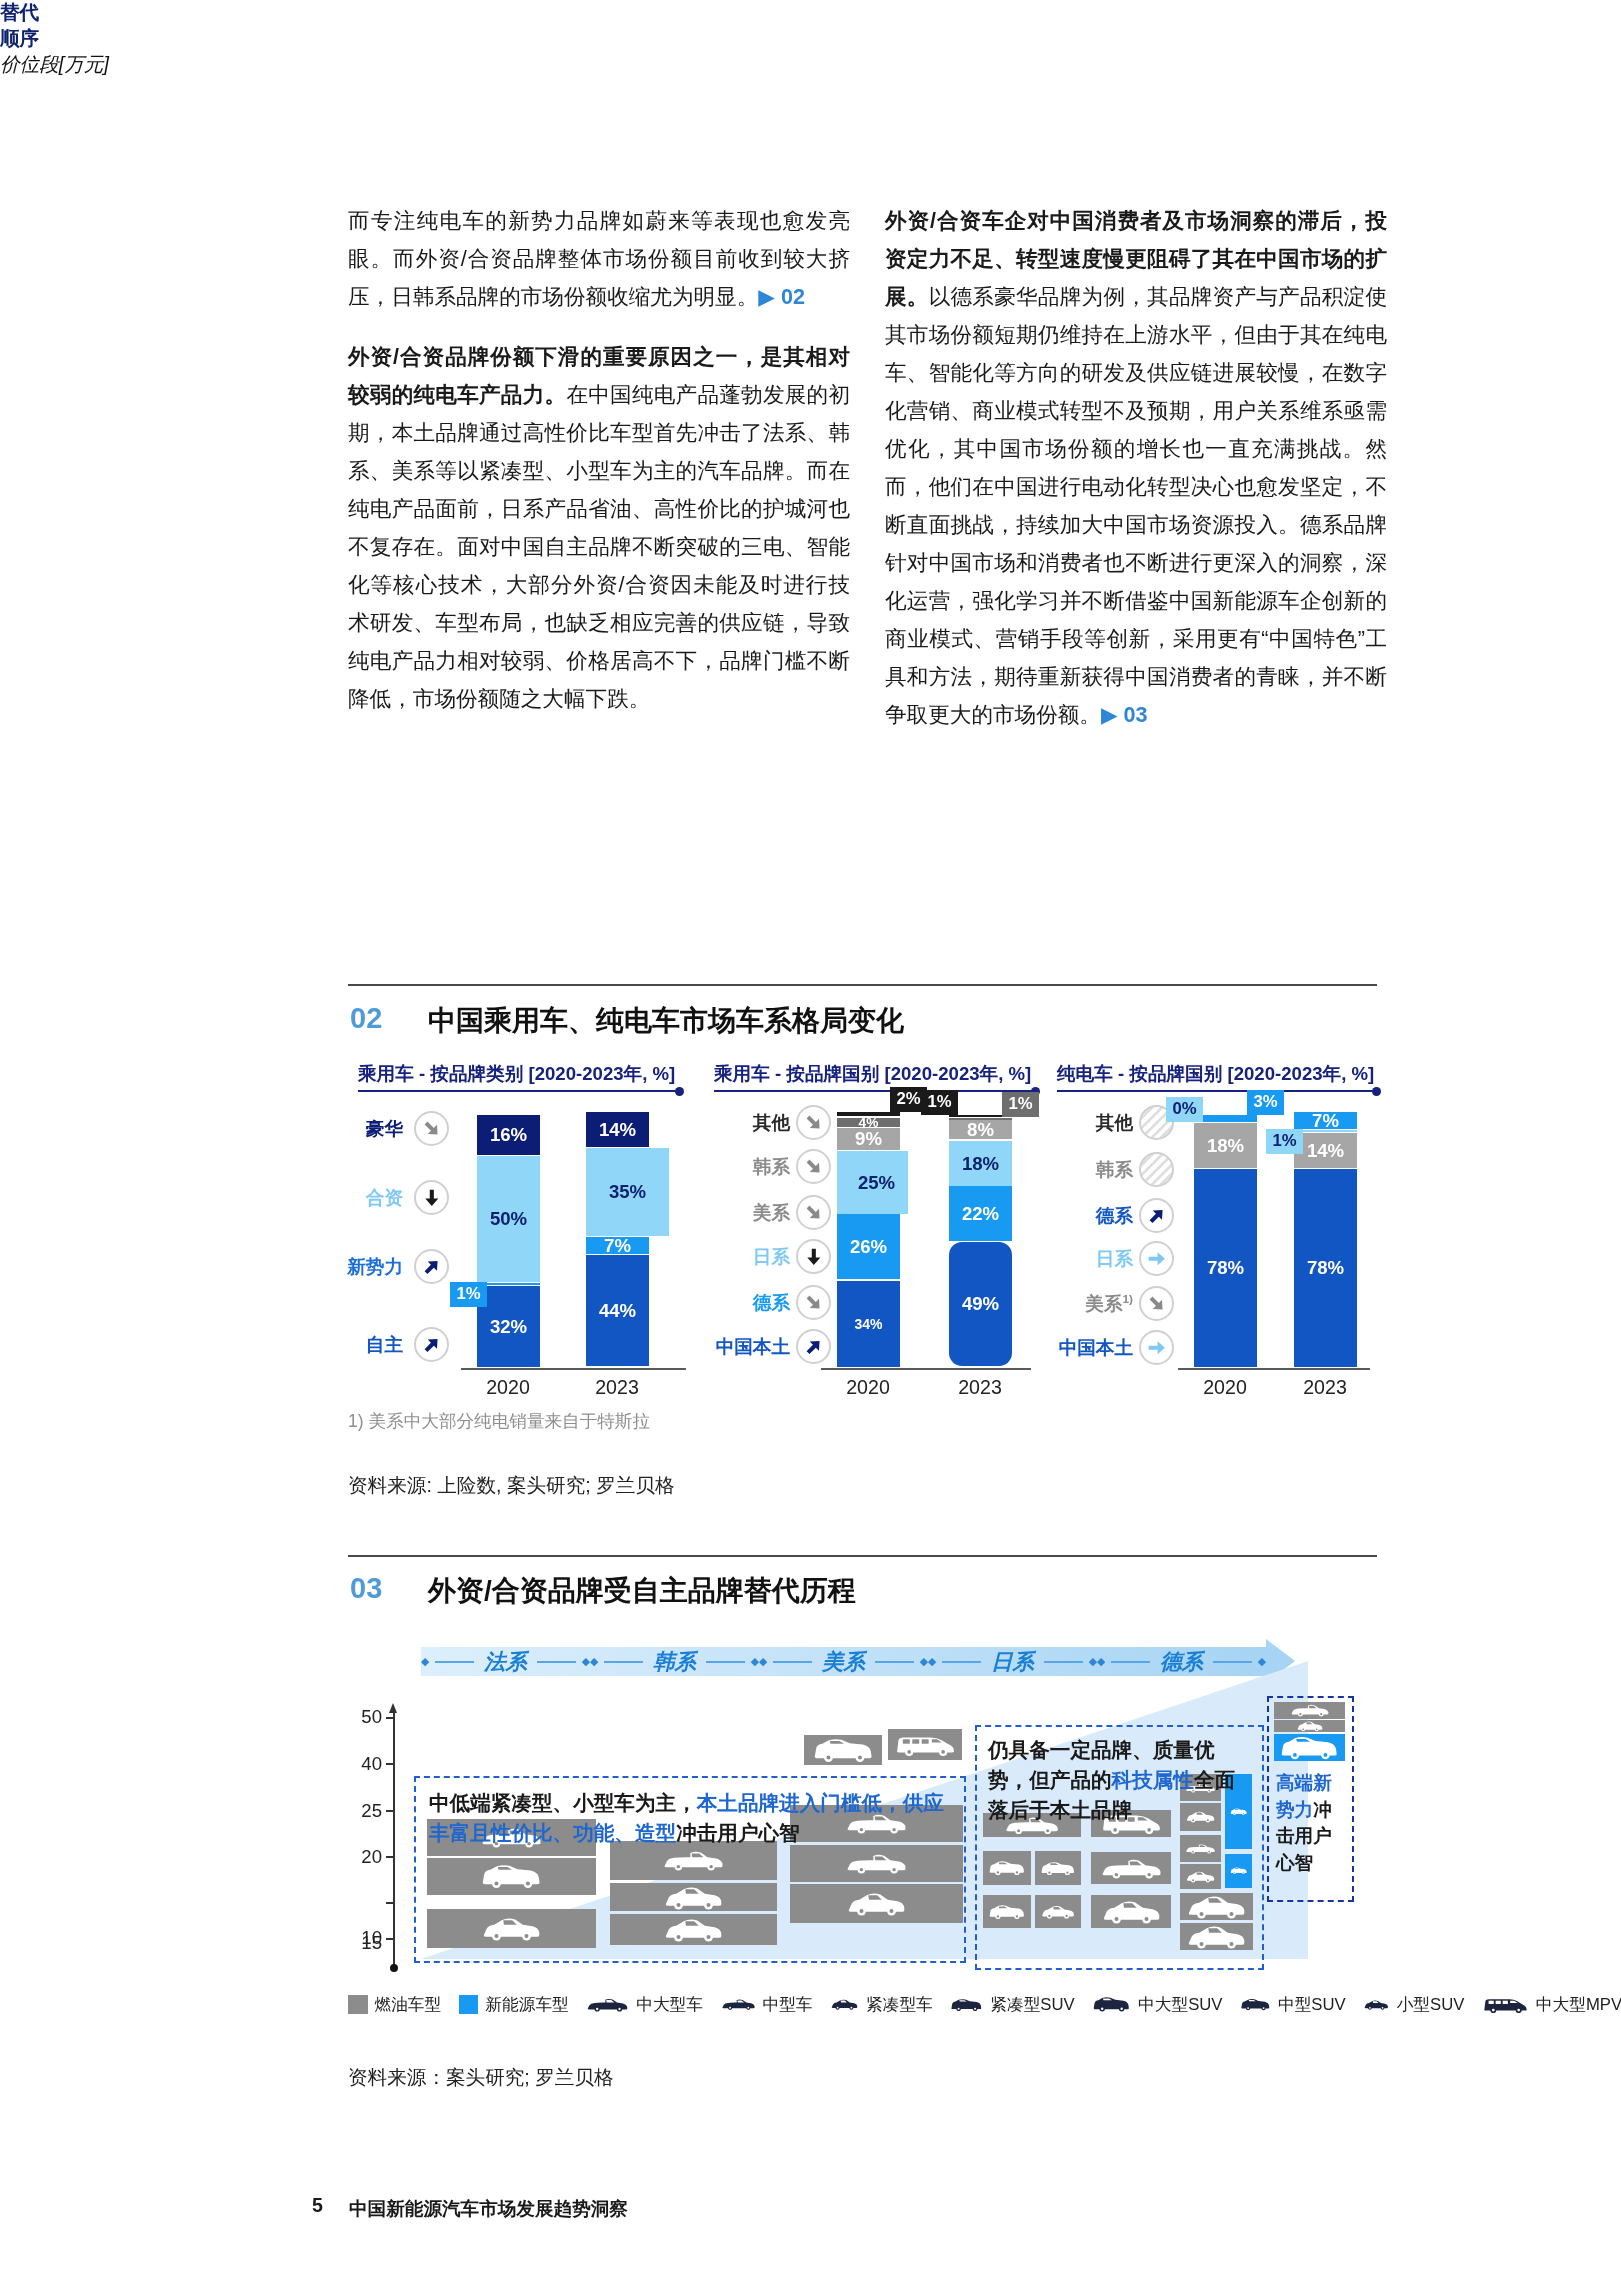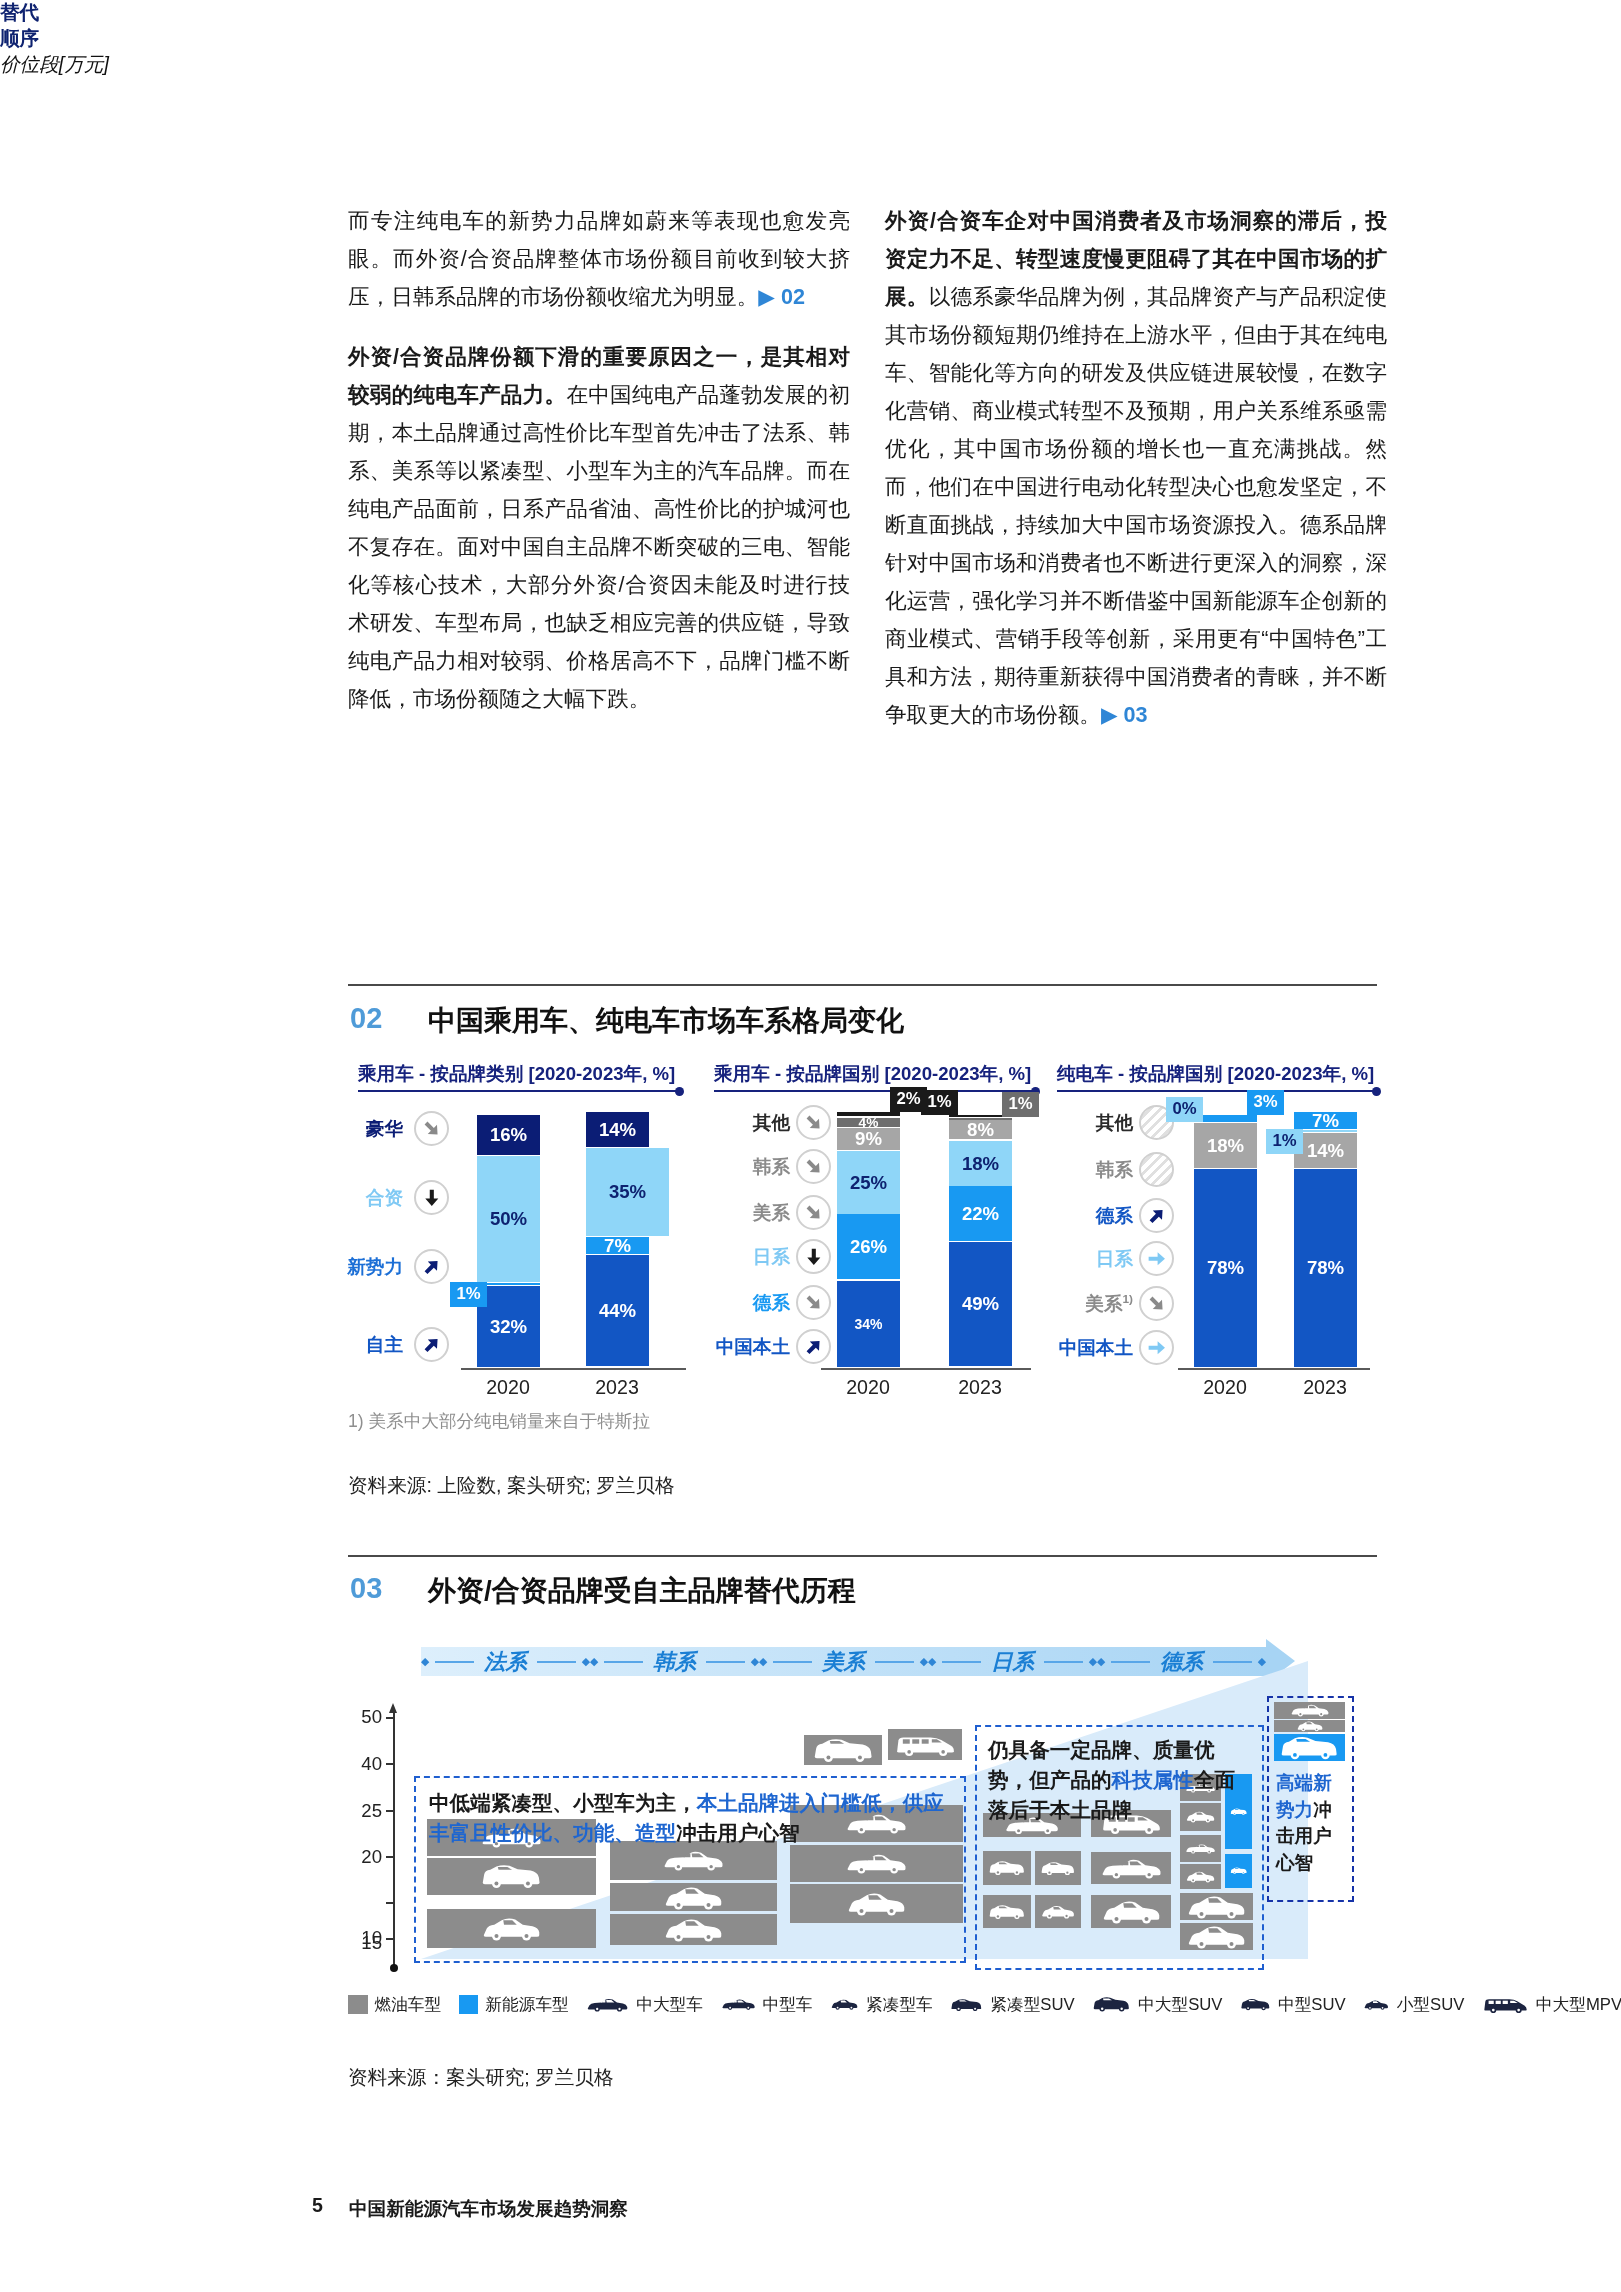--- a/index.html
+++ b/index.html
@@ -139,27 +139,27 @@
         </svg>
       </div>
       <div class="leg-label" style="left: 614px; top: 1334px; width: 176px; color: rgb(18, 86, 196);">中国本土</div>
       <div class="circ" style="left: 796px; top: 1329px;">
         <svg viewBox="0 0 24 24" style="width:19.6px;height:19.6px;transform:rotate(-45deg)">
           <path d="M2 9.5 h11 V4 l9 8 -9 8 v-5.5 H2 Z" fill="#0b1d75"></path>
         </svg>
       </div>
       <div class="seg" style="left: 837px; top: 1281px; width: 63px; height: 86px; background: rgb(18, 86, 196); color: rgb(255, 255, 255); z-index: 2; font-size: 14px; text-align: right;">34%</div>
       <div class="seg" style="left: 837px; top: 1214px; width: 63px; height: 65px; background: rgb(24, 153, 242); color: rgb(255, 255, 255); z-index: 2; font-size: 18.6px;">26%</div>
-      <div class="seg" style="left: 837px; top: 1151px; width: 63px; height: 63px; background: rgb(143, 214, 248); color: rgb(14, 34, 112); z-index: 2; font-size: 18.6px;">25%</div>
+      <div class="seg" style="left: 837px; top: 1151px; width: 63px; height: 63px; background: rgb(143, 214, 248); color: rgb(14, 34, 112); z-index: 2; font-size: 18.6px; padding-left: 8px;">25%</div>
       <div class="seg" style="left: 837px; top: 1128px; width: 63px; height: 22px; background: rgb(166, 166, 166); color: rgb(255, 255, 255); z-index: 2; font-size: 18.6px;">9%</div>
       <div class="seg" style="left: 837px; top: 1118px; width: 63px; height: 9.2px; background: rgb(110, 110, 110); color: rgb(255, 255, 255); z-index: 2; font-size: 13.7px;">4%</div>
       <div class="seg" style="left: 837px; top: 1112px; width: 63px; height: 4.1px; background: rgb(26, 26, 26); color: rgb(255, 255, 255); z-index: 2;"></div>
       <div class="callout" style="left: 890px; top: 1087px; background: rgb(26, 26, 26); color: rgb(255, 255, 255);">2%</div>
       <div class="yr" style="left: 829px; top: 1376px;">2020</div>
-      <div class="seg" style="left: 949px; top: 1242px; width: 63px; height: 124px; background: rgb(18, 86, 196); color: rgb(255, 255, 255); z-index: 2; font-size: 18.6px;">49%</div>
+      <div class="seg" style="left: 949px; top: 1242px; width: 63px; height: 124px; background: rgb(18, 86, 196); color: rgb(255, 255, 255); z-index: 2; font-size: 18.6px; border-radius: 13px;">49%</div>
       <div class="seg" style="left: 949px; top: 1186px; width: 63px; height: 55px; background: rgb(24, 153, 242); color: rgb(255, 255, 255); z-index: 2; font-size: 18.6px;">22%</div>
       <div class="seg" style="left: 949px; top: 1141px; width: 63px; height: 45px; background: rgb(143, 214, 248); color: rgb(14, 34, 112); z-index: 2; font-size: 18.6px;">18%</div>
       <div class="seg" style="left: 949px; top: 1120px; width: 63px; height: 19.4px; background: rgb(166, 166, 166); color: rgb(255, 255, 255); z-index: 2; font-size: 18.6px;">8%</div>
       <div class="seg" style="left: 949px; top: 1118px; width: 63px; height: 2px; background: rgb(110, 110, 110); color: rgb(255, 255, 255); z-index: 2;"></div>
       <div class="callout" style="left: 1002px; top: 1092px; background: rgb(110, 110, 110); color: rgb(255, 255, 255);">1%</div>
       <div class="seg" style="left: 949px; top: 1115px; width: 63px; height: 2px; background: rgb(26, 26, 26); color: rgb(255, 255, 255); z-index: 2;"></div>
       <div class="callout" style="left: 921px; top: 1090px; background: rgb(26, 26, 26); color: rgb(255, 255, 255);">1%</div>
       <div class="yr" style="left: 941px; top: 1376px;">2023</div>
       <div class="axisline" style="left: 821px; top: 1368px; width: 210px;"></div>
       <div class="chart-title" style="left: 1057px; top: 1061px; width: 321px;"><span>纯电车 - 按品牌国别</span> <span>[2020-2023年, %]</span></div>

